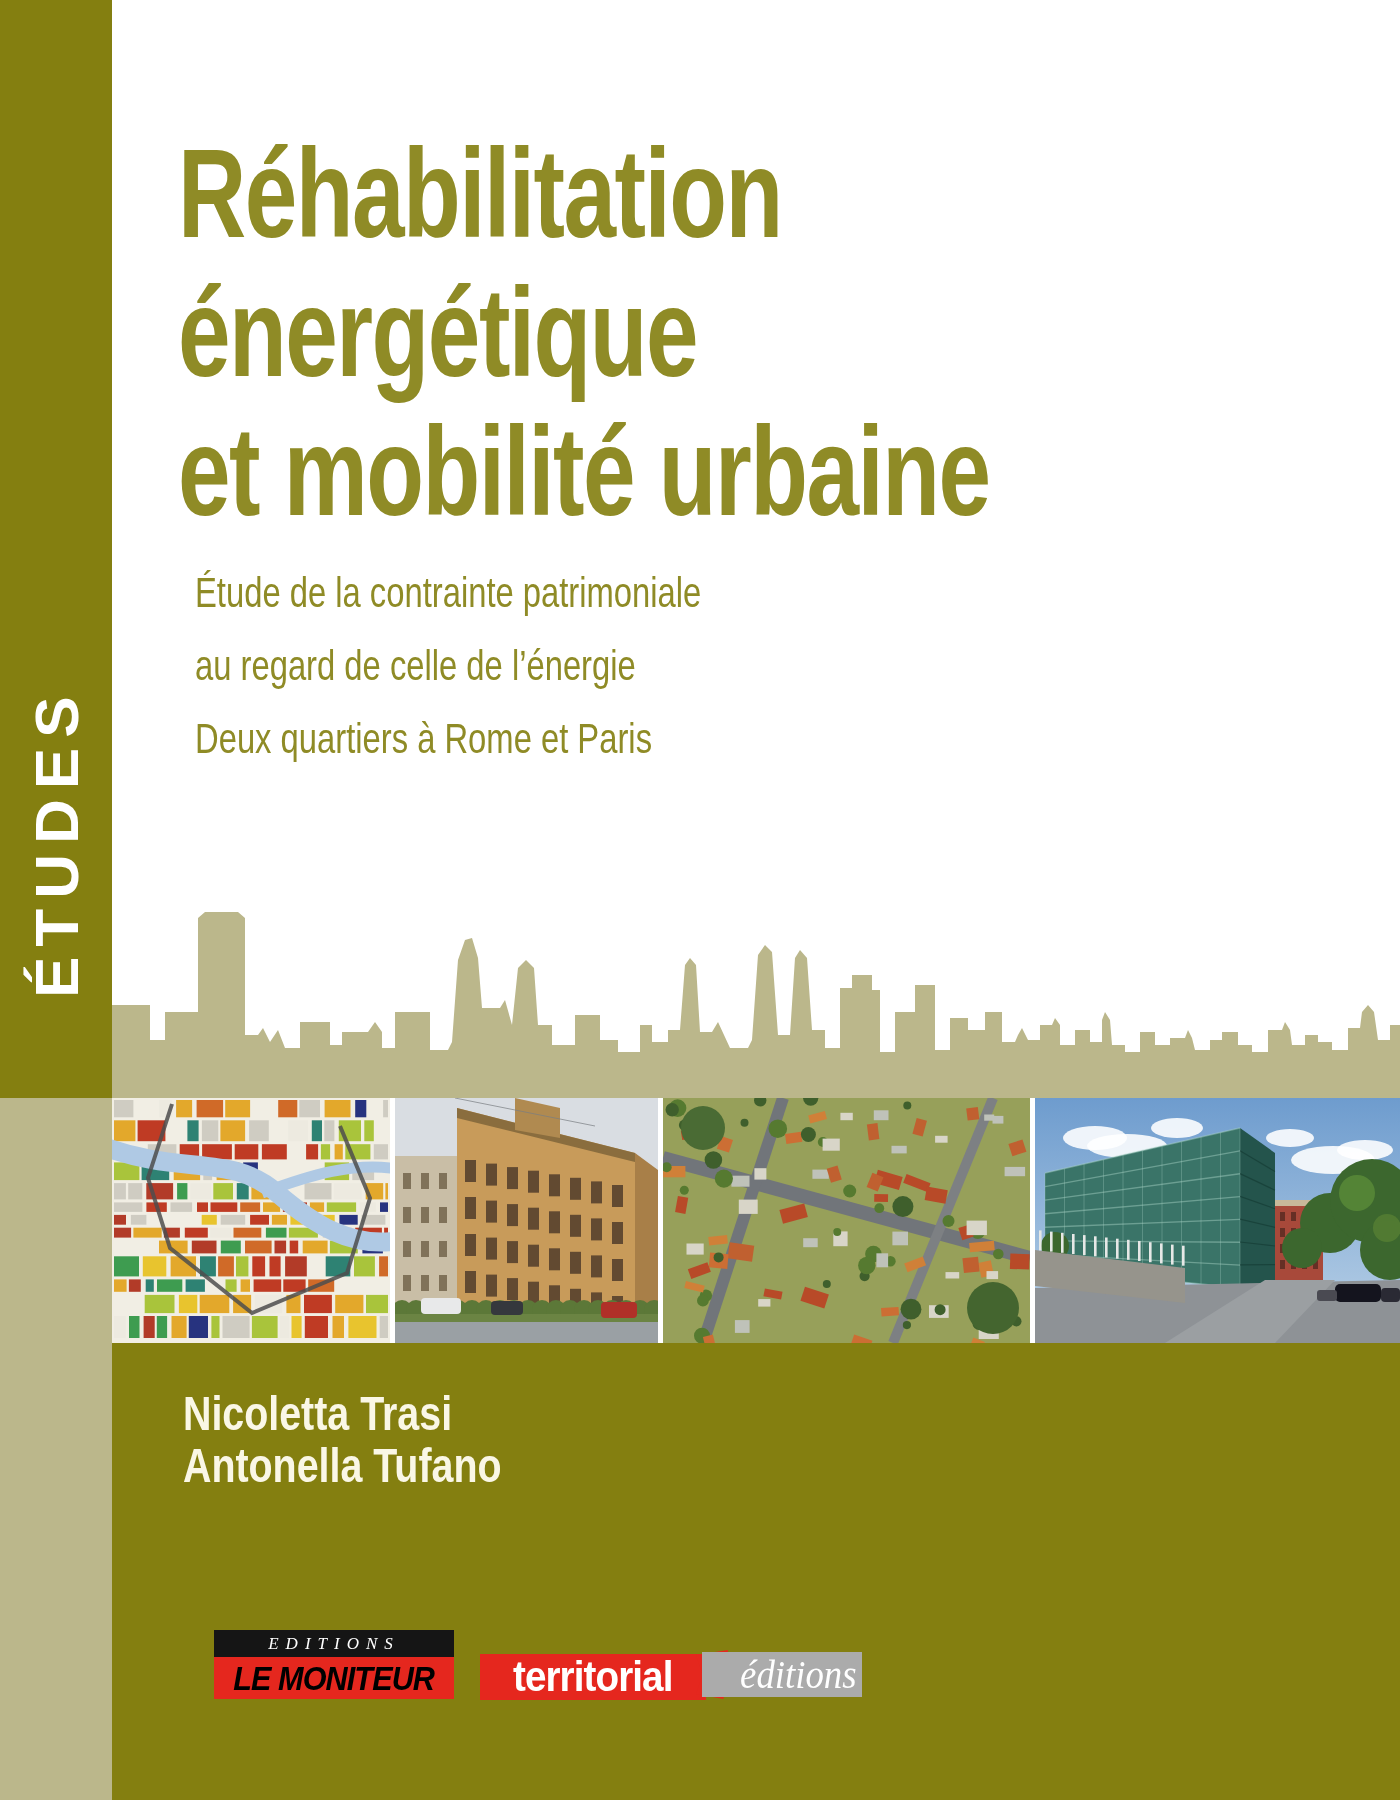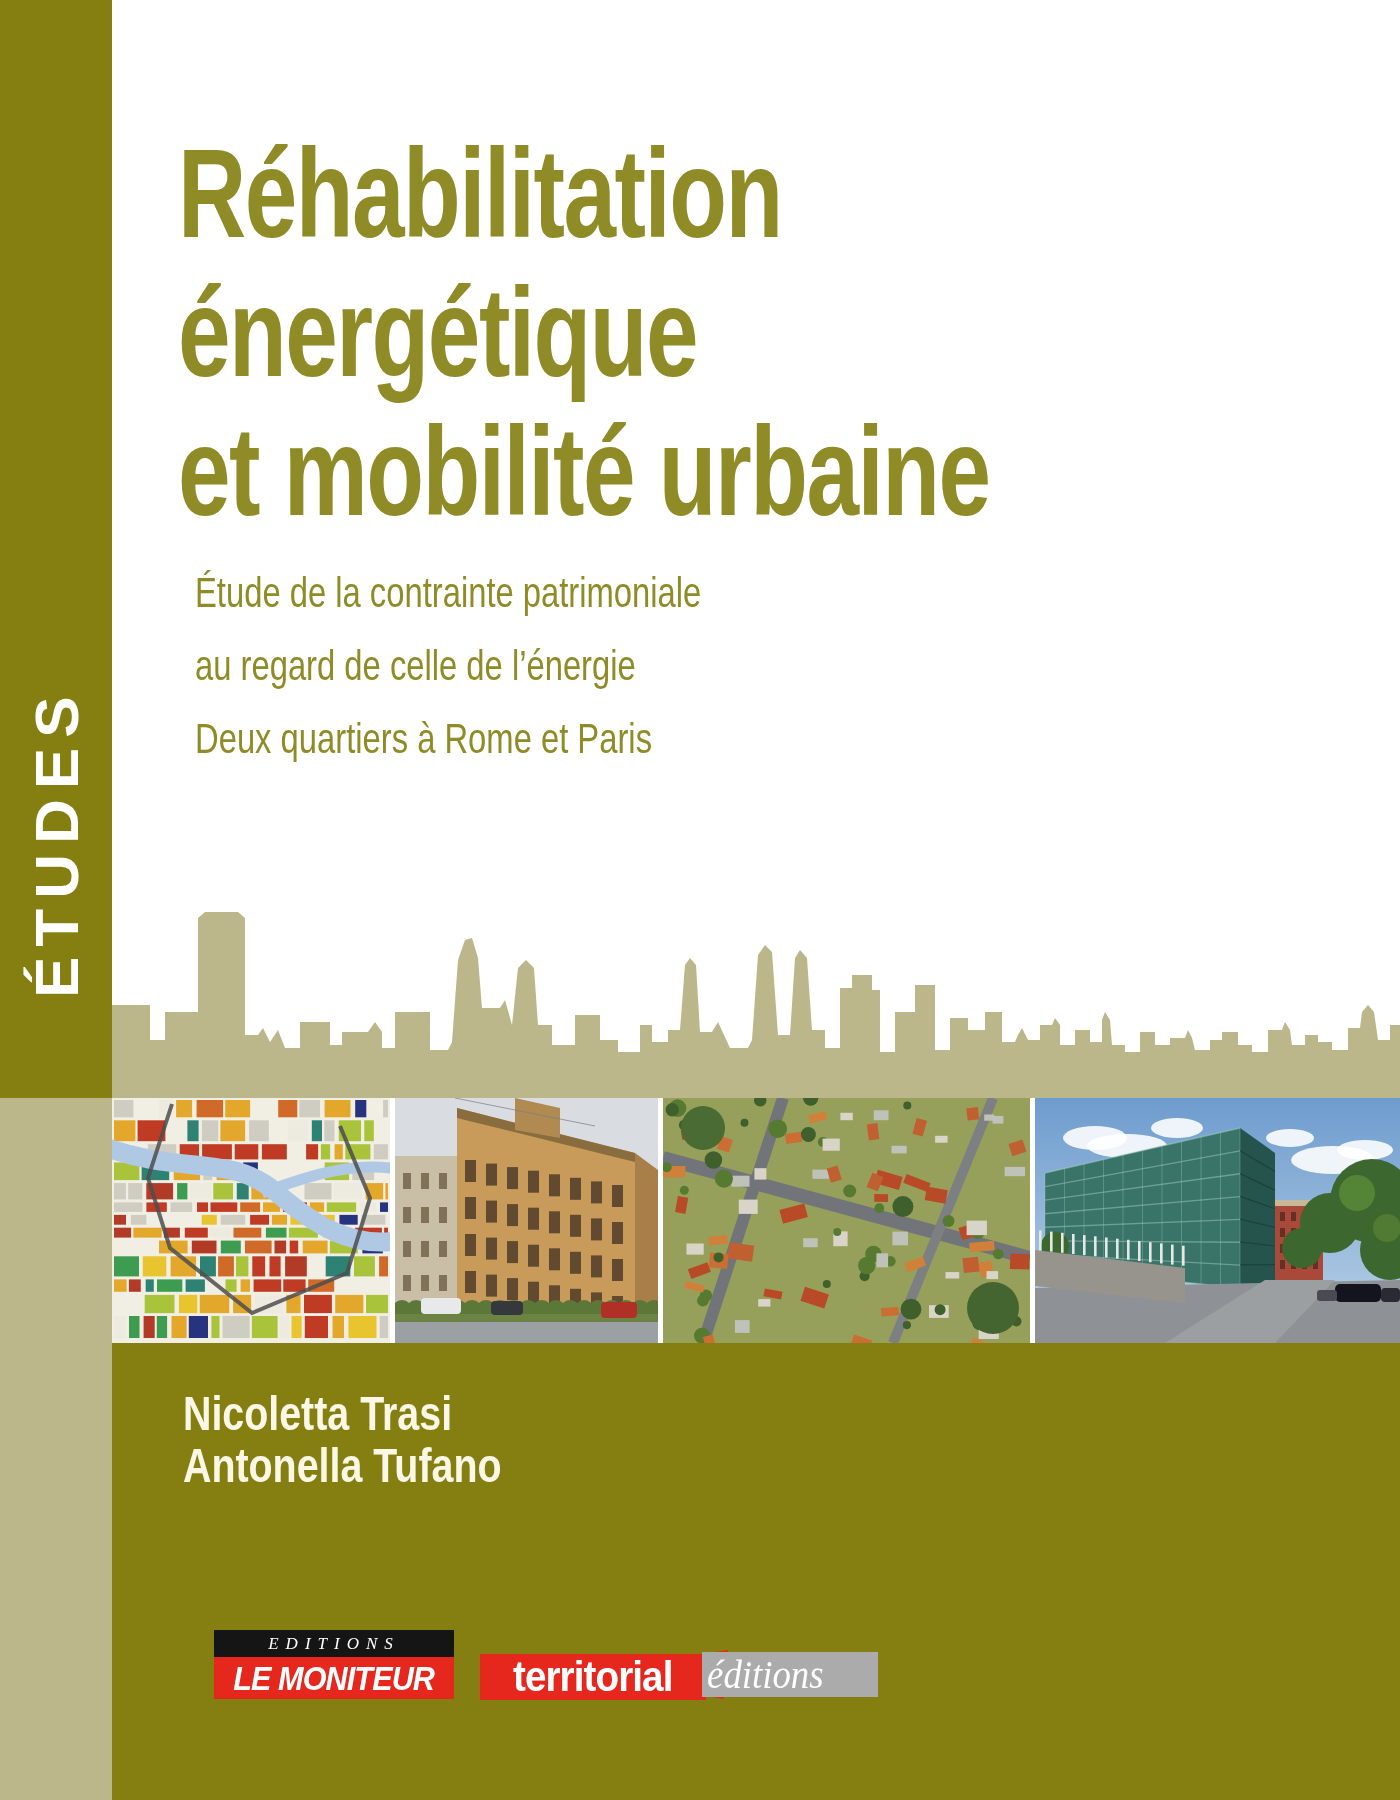--- a/index.html
+++ b/index.html
@@ -39,31 +39,31 @@
   #photo4{left:923px;width:365px;}
 
   .authors{position:absolute;left:183px;top:1388px;color:var(--cream,#FAF7E6);
     font-weight:bold;font-size:48px;line-height:52px;}
   .authors .line{transform:scaleX(0.82);transform-origin:0 50%;white-space:nowrap;}
 
   .logo-moniteur{position:absolute;left:214px;top:1630px;width:240px;height:69px;}
   .lm-black{height:27px;background:var(--logo-black,#151515);color:#fff;
     font-family:"Liberation Serif",serif;font-size:17px;letter-spacing:7px;
     display:flex;align-items:center;justify-content:center;font-style:italic;}
-  .lm-red{height:42px;background:var(--logo-red,#E5271E);color:#ffffff;
+  .lm-red{height:42px;background:var(--logo-red,#E5271E);color:#000000;
     display:flex;align-items:center;justify-content:center;}
   .lm-red span{font-size:34px;font-weight:bold;font-style:italic;letter-spacing:-1px;
     transform:scaleX(0.9);white-space:nowrap;}
 
   .logo-territorial{position:absolute;left:480px;top:1654px;width:226px;height:46px;
     background:var(--logo-red,#E5271E);color:#fff;display:flex;align-items:center;justify-content:center;}
   .logo-territorial span{font-size:42px;font-weight:bold;letter-spacing:-1px;
     transform:scaleX(0.92);white-space:nowrap;}
-  .logo-editions{position:absolute;left:702px;top:1652px;width:176px;height:45px;
-    background:var(--logo-gray,#ABABAB);color:#fff;display:flex;align-items:center;justify-content:flex-start;
+  .logo-editions{position:absolute;left:702px;top:1652px;width:160px;height:45px;
+    background:var(--logo-gray,#ABABAB);color:#fff;display:flex;align-items:center;justify-content:flex-end;
     font-family:"Liberation Serif",serif;}
   .logo-editions span{font-style:italic;font-size:40px;transform:scaleX(0.92);white-space:nowrap;}
   .logo-flag{position:absolute;left:696px;top:1650px;width:32px;height:49px;
     background:var(--logo-red,#E5271E);
     clip-path:polygon(0 10%,100% 0,86% 100%,0 90%,20% 50%);}
 </style>
 </head>
 <body>
 
 <div class="page">

